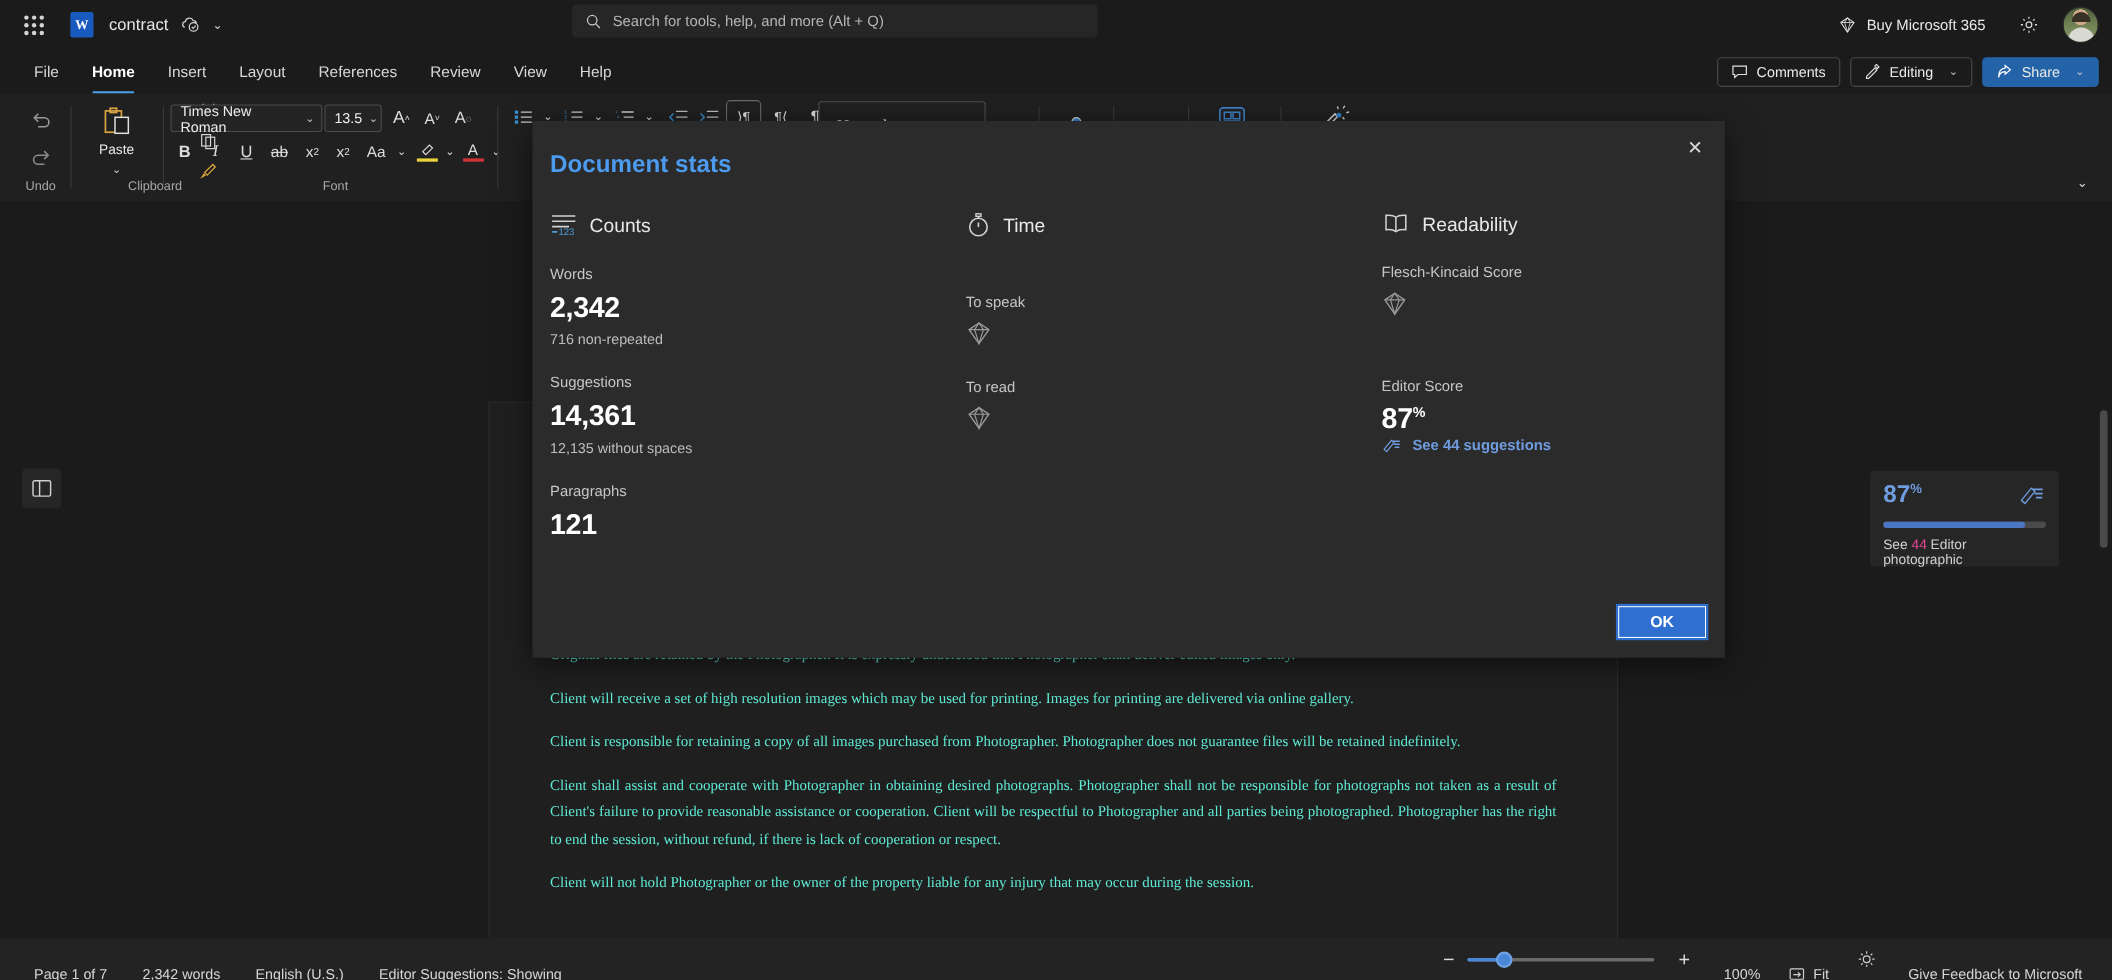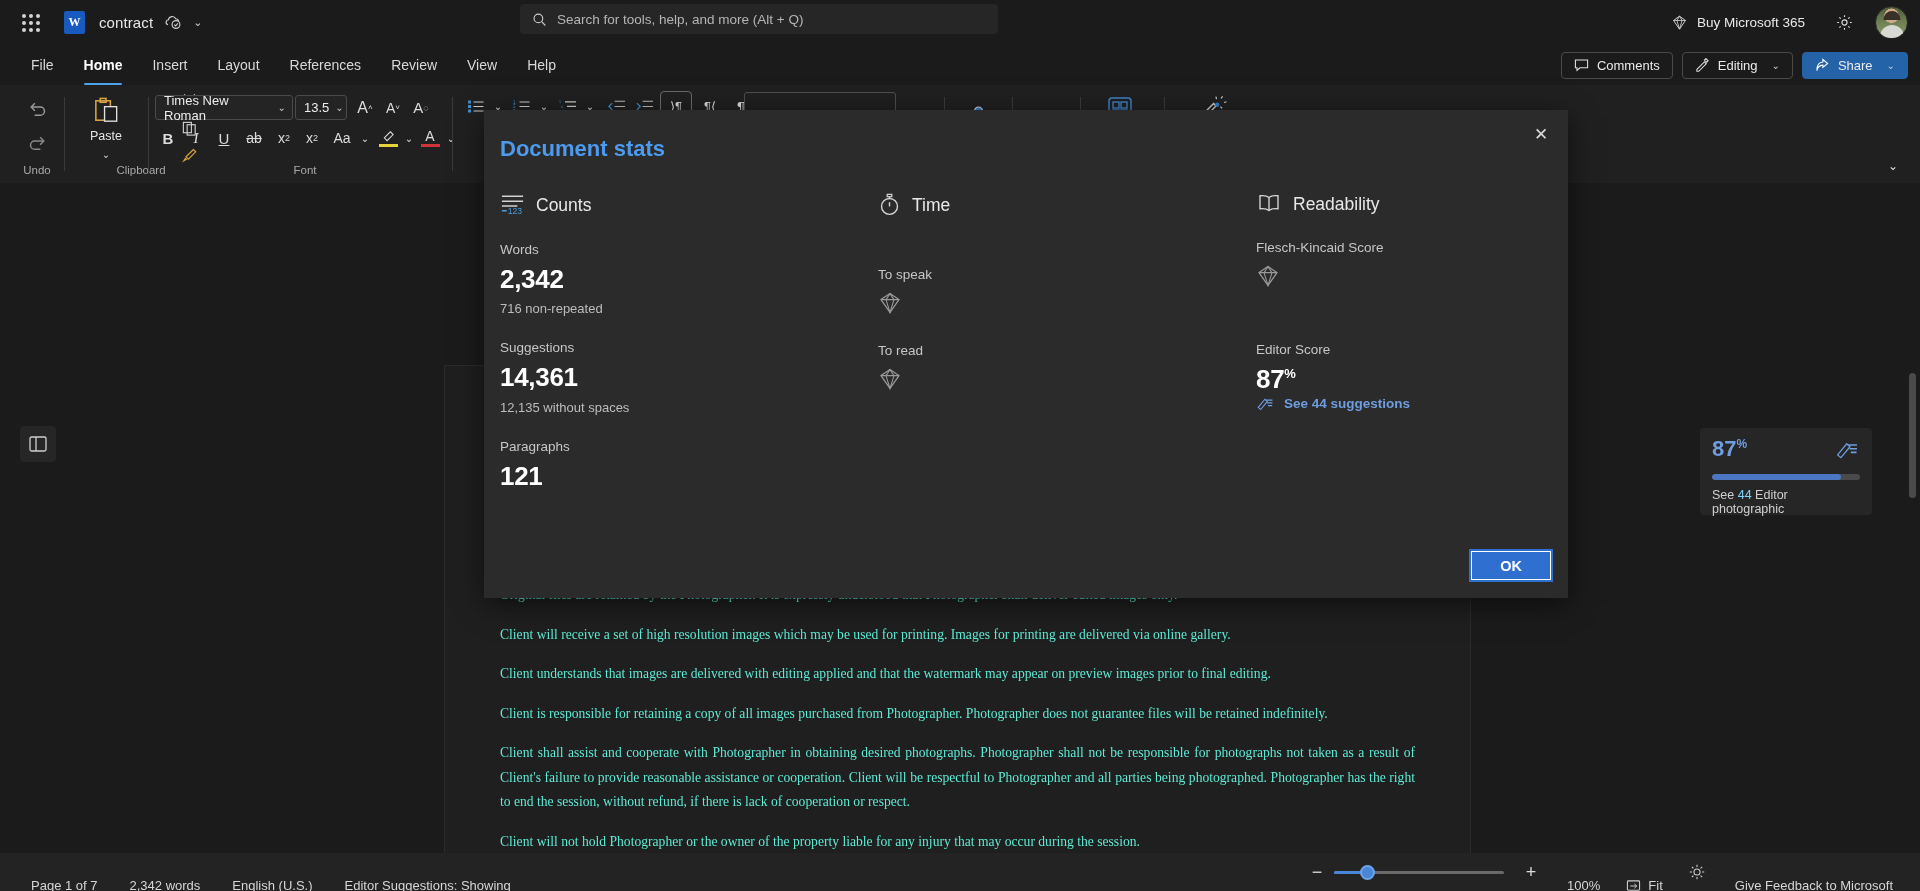--- a/index.html
+++ b/index.html
@@ -106,21 +106,21 @@
   .editorcard {
     position:absolute; left:1700px; top:245px; width:172px; height:87px;
     background:#262626; border-radius:4px; padding:10px 12px; cursor:pointer;
   }
   .ec-top { display:flex; align-items:flex-start; justify-content:space-between;}
   .ec-score { color:#6f9de0; font-size:22px; font-weight:bold; line-height:1; }
   .ec-score sup { font-size:12px; }
   .ec-bar { margin-top:13px; height:6px; border-radius:3px; background:#4a4a4a; overflow:hidden;}
   .ec-bar i { display:block; height:100%; background:#4a76c4; border-radius:3px;}
   .ec-text { margin-top:8px; color:#d0d0d0; font-size:12.5px;}
-  .ec-text b { color:#7dd3fc; font-weight:normal;}
+  .ec-text b { color:#ec4899; font-weight:normal;}
 
   .vscroll { position:absolute; right:4px; top:190px; width:7px; height:125px; background:#4a4a4a; border-radius:4px; cursor:pointer;}
 
   
   .overlay-dialog {
     position:absolute; left:484px; top:110px; width:1084px; height:488px;
     background:#2b2b2b; box-shadow: 0 6px 26px rgba(0,0,0,.55);
   }
   .dlg-close {
     position:absolute; right:12px; top:10px; width:30px; height:28px; display:flex;
@@ -461,21 +461,20 @@
     </div>
 
     <div class="page">
       <div class="page-inner">
         <div class="doc-h1">CONTRACT</div>
         <div class="doc-p">It is understood that Photographer shall be the exclusive provider of photographic services requested by the Client for the term of this agreement.</div>
         <div class="doc-p">Photographer retains the copyright to all images created, and may use them for promotional or other purposes in accordance with applicable law.</div>
         <div class="doc-p">No part of this agreement may be reproduced or transferred to a third party without a written order. Printed materials remain property of the Photographer until paid in full.</div>
         <div class="doc-p">Original files are retained by the Photographer. It is expressly understood that Photographer shall deliver edited images only.</div>
         <div class="doc-p">Client will receive a set of high resolution images which may be used for printing. Images for printing are delivered via online gallery.</div>
-        <div class="doc-p">Client understands that images are delivered with editing applied and that the watermark may appear on preview images prior to final editing.</div>
         <div class="doc-p">Client is responsible for retaining a copy of all images purchased from Photographer. Photographer does not guarantee files will be retained indefinitely.</div>
         <div class="doc-p">Client shall assist and cooperate with Photographer in obtaining desired photographs. Photographer shall not be responsible for photographs not taken as a result of Client's failure to provide reasonable assistance or cooperation. Client will be respectful to Photographer and all parties being photographed. Photographer has the right to end the session, without refund, if there is lack of cooperation or respect.</div>
         <div class="doc-p">Client will not hold Photographer or the owner of the property liable for any injury that may occur during the session.</div>
       </div>
     </div>
 
     <div class="editorcard">
       <div class="ec-top">
         <div class="ec-score"><span>87</span><sup>%</sup></div>
         <svg width="25" height="23" viewBox="0 0 30 28">

